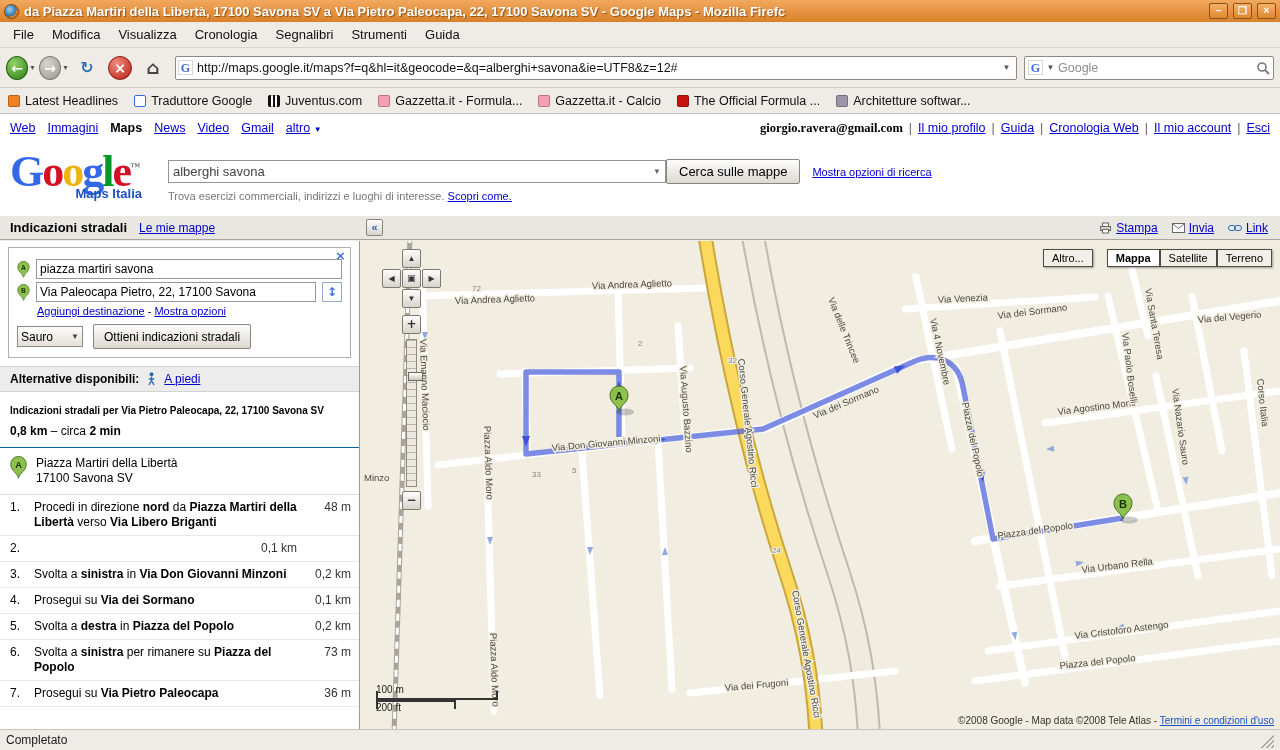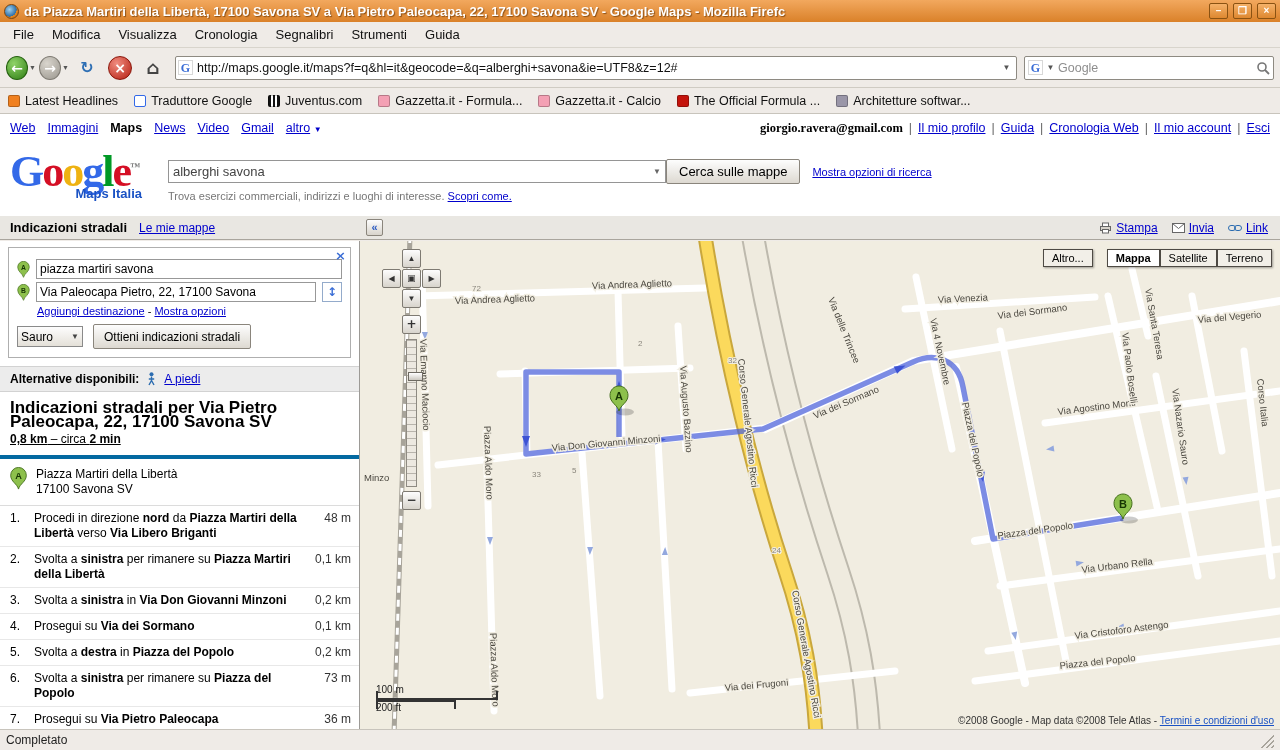--- a/index.html
+++ b/index.html
@@ -113,22 +113,22 @@
     background:linear-gradient(#FDFDFD,#E4E0D8); font-size:12px; display:flex;
     align-items:center; padding:0 3px; justify-content:space-between; }
   .go-btn { height:25px; padding:2px 10px; font-size:12px; border:1px solid #8A857C;
     border-radius:2px; background:linear-gradient(#FDFDFD,#DDD9D1); }
 
   .alt-strip { margin-top:8px; background:#ECECEC; border-top:1px solid #D2D2D2;
     border-bottom:1px solid #D2D2D2; padding:5px 10px; display:flex; align-items:center;
     gap:8px; font-size:12px; }
   .alt-strip b { font-size:12px; }
 
-  .dir-heading { padding:9px 10px 2px 10px; font-size:17px; font-weight:bold; line-height:14px; }
-  .dir-summary { padding:1px 10px 9px 10px; font-size:12px; border-bottom:4px solid #0369a1;text-decoration:underline; }
+  .dir-heading { padding:9px 10px 2px 10px; font-size:10px; font-weight:bold; line-height:20px; }
+  .dir-summary { padding:1px 10px 9px 10px; font-size:12px; border-bottom:1px solid #0369a1; }
   .start-block { display:flex; gap:9px; padding:8px 10px; border-bottom:1px solid #DCDCDC; font-size:12px; line-height:15px; align-items:flex-start; }
   .step-row { display:grid; grid-template-columns:24px 1fr 54px; padding:5px 8px 5px 10px;
     border-bottom:1px solid #E8E8E8; font-size:12px; line-height:15px; }
   .step-d { text-align:right; color:#333; }
   .step-t b { font-weight:bold; }
 
   
   .mapsvg { position:absolute; left:0; top:0; }
   .mlabel { font-family:"Liberation Sans",sans-serif; font-size:9.5px; fill:#4A473F;
     paint-order:stroke; stroke:#F1EDE1; stroke-width:3px; }
@@ -397,21 +397,20 @@
         </span>
       </div>
 
       <div class="step-row">
         <span>1.</span>
         <span class="step-t"><span>Procedi in direzione </span><b>nord</b><span> da </span><b>Piazza Martiri della Libertà</b><span> verso </span><b>Via Libero Briganti</b></span>
         <span class="step-d">48 m</span>
       </div>
       <div class="step-row">
         <span>2.</span>
-        <span class="step-t"><span>Svolta a </span><b>sinistra</b><span> per rimanere su </span><b>Piazza Martiri della Libertà</b><span></span><b></b></span>
         <span class="step-d">0,1 km</span>
       </div>
       <div class="step-row">
         <span>3.</span>
         <span class="step-t"><span>Svolta a </span><b>sinistra</b><span> in </span><b>Via Don Giovanni Minzoni</b><span></span><b></b></span>
         <span class="step-d">0,2 km</span>
       </div>
       <div class="step-row">
         <span>4.</span>
         <span class="step-t"><span>Prosegui su </span><b>Via dei Sormano</b><span></span><b></b><span></span><b></b></span>

